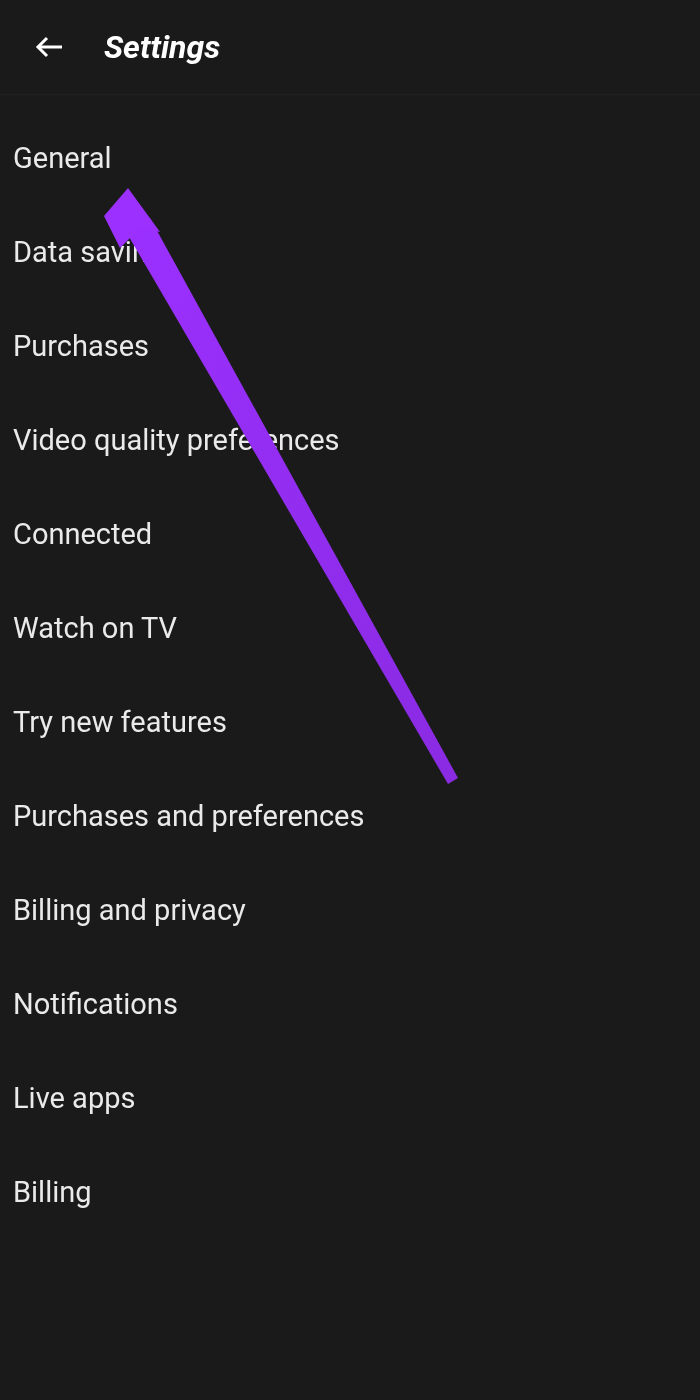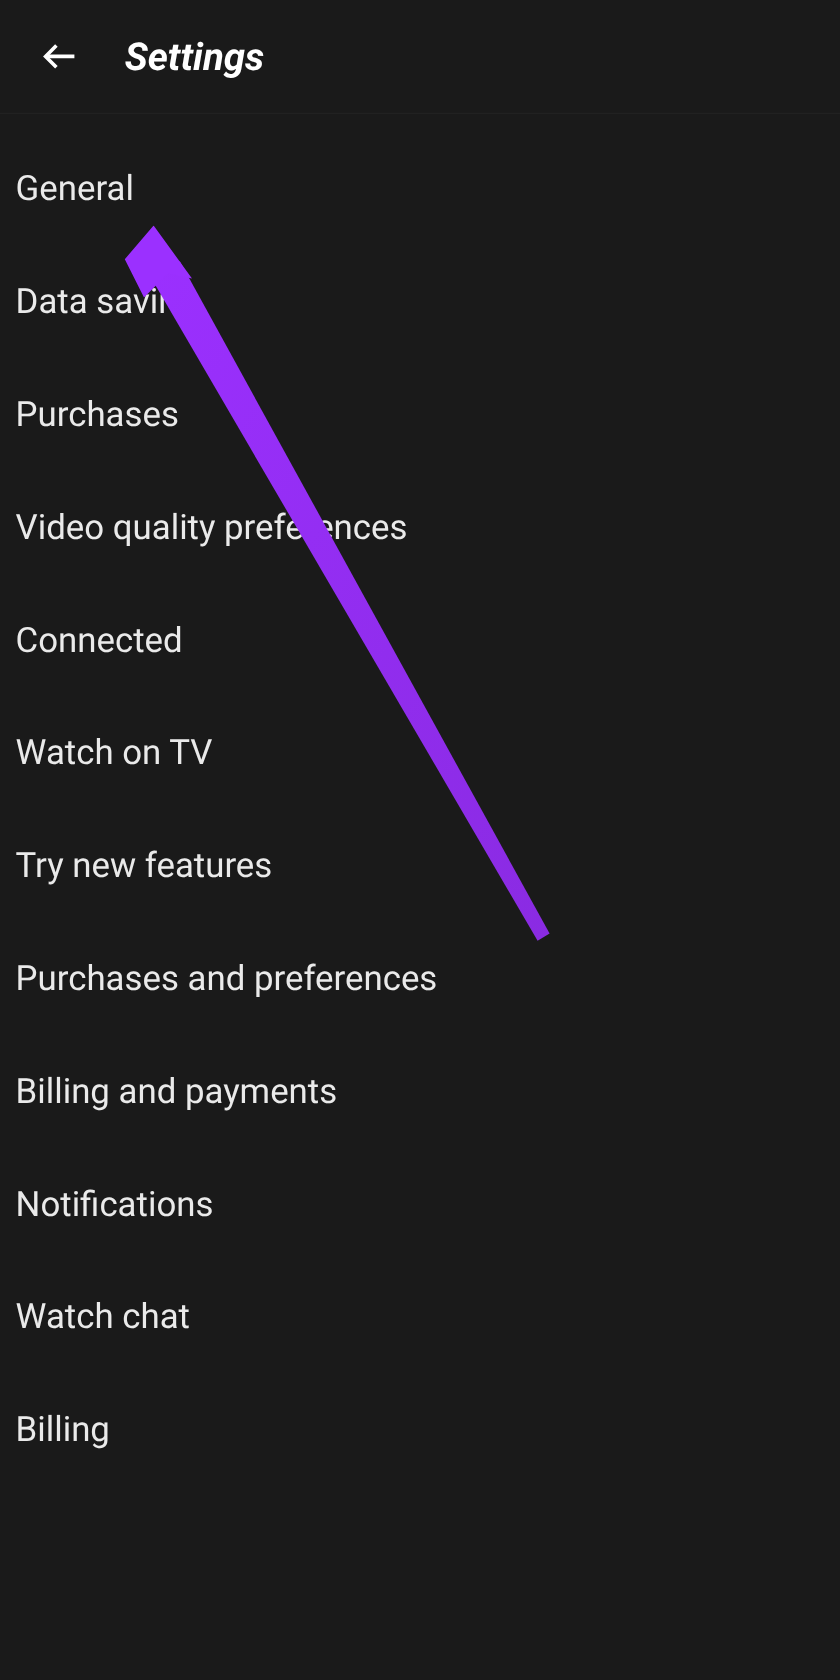--- a/index.html
+++ b/index.html
@@ -77,23 +77,23 @@
 
 <div class="settings-list">
   <div class="settings-item">General</div>
   <div class="settings-item">Data saving</div>
   <div class="settings-item">Purchases</div>
   <div class="settings-item">Video quality preferences</div>
   <div class="settings-item">Connected</div>
   <div class="settings-item">Watch on TV</div>
   <div class="settings-item">Try new features</div>
   <div class="settings-item">Purchases and preferences</div>
-  <div class="settings-item">Billing and payments</div>
+  <div class="settings-item">Billing and privacy</div>
   <div class="settings-item">Notifications</div>
-  <div class="settings-item">Watch chat</div>
+  <div class="settings-item">Live apps</div>
   <div class="settings-item">Billing</div>
 </div>
 
 <svg class="annotation-arrow" width="380" height="620" viewBox="0 0 380 620">
   <defs>
     <linearGradient id="arrowGrad" x1="0%" y1="0%" x2="100%" y2="100%">
       <stop offset="0%" stop-color="#9b30ff"></stop>
       <stop offset="100%" stop-color="#8a2be2"></stop>
     </linearGradient>
   </defs>

